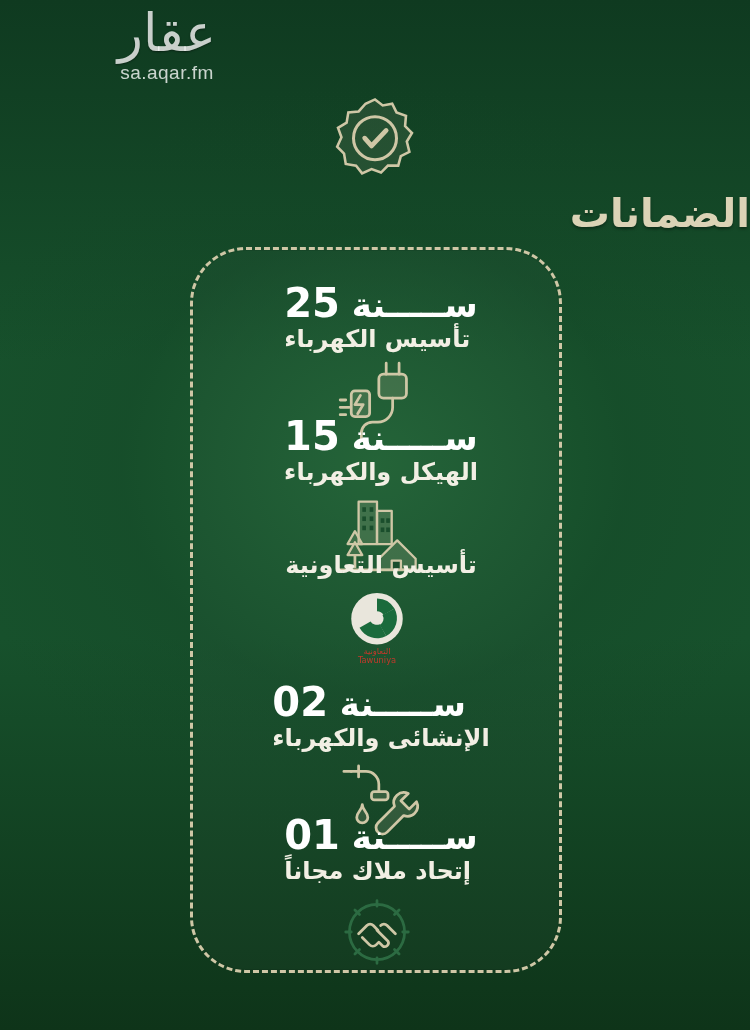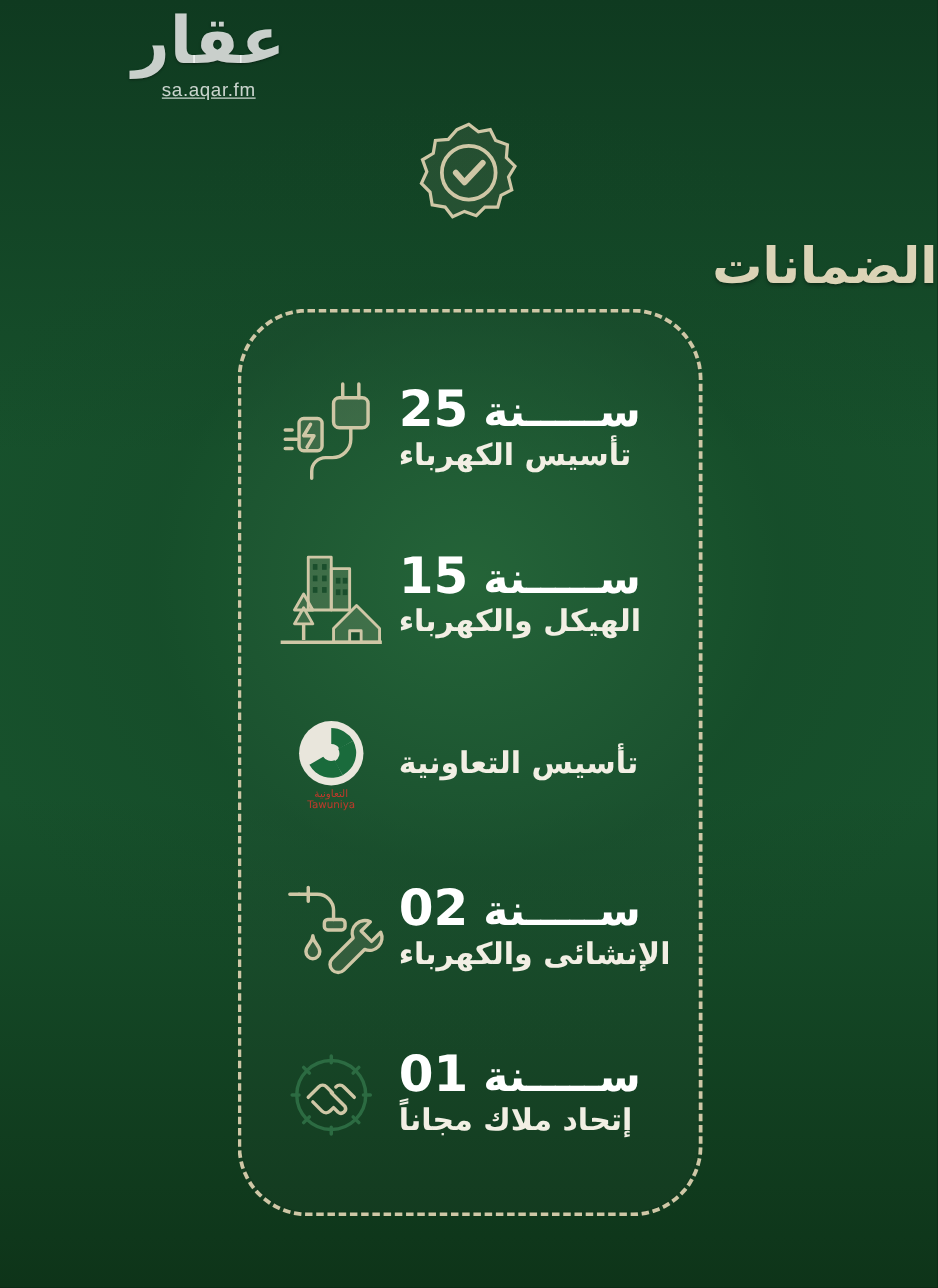--- a/index.html
+++ b/index.html
@@ -37,33 +37,32 @@
     top: 4px;
     left: 92px;
     width: 150px;
     text-align: center;
     color: rgba(255,255,255,0.78);
     pointer-events: none;
     user-select: none;
   }
   .watermark .wm-logo {
     font-size: 52px;
-    font-weight: bold;
+    font-weight: normal;
     line-height: 58px;
     letter-spacing: 1px;
     font-family: "DejaVu Sans", sans-serif;
     text-shadow: 0 1px 2px rgba(0,0,0,0.4);
   }
   .watermark .wm-url {
-    font-size: 15px;
+    font-size: 19px;
     letter-spacing: 0.5px;
     line-height: 22px;
     direction: ltr;
     font-family: "Liberation Sans", sans-serif;
-    text-decoration: underline;
   }
 
   
   .header {
     position: absolute;
     top: 96px;
     left: 0;
     width: 750px;
   }
   .badge-wrap {
@@ -102,21 +101,21 @@
     bottom: 18px;
     display: flex;
     flex-direction: column;
     justify-content: space-around;
     padding: 10px 0;
     box-sizing: border-box;
   }
 
   .row {
     display: flex;
-    flex-direction: row;
+    flex-direction: column;
     align-items: center;
     justify-content: flex-start;
     height: 120px;
     padding: 0 6px 0 10px;
     box-sizing: border-box;
   }
   .row .texts {
     flex: 1 1 auto;
     text-align: left;
     padding-left: 6px;

